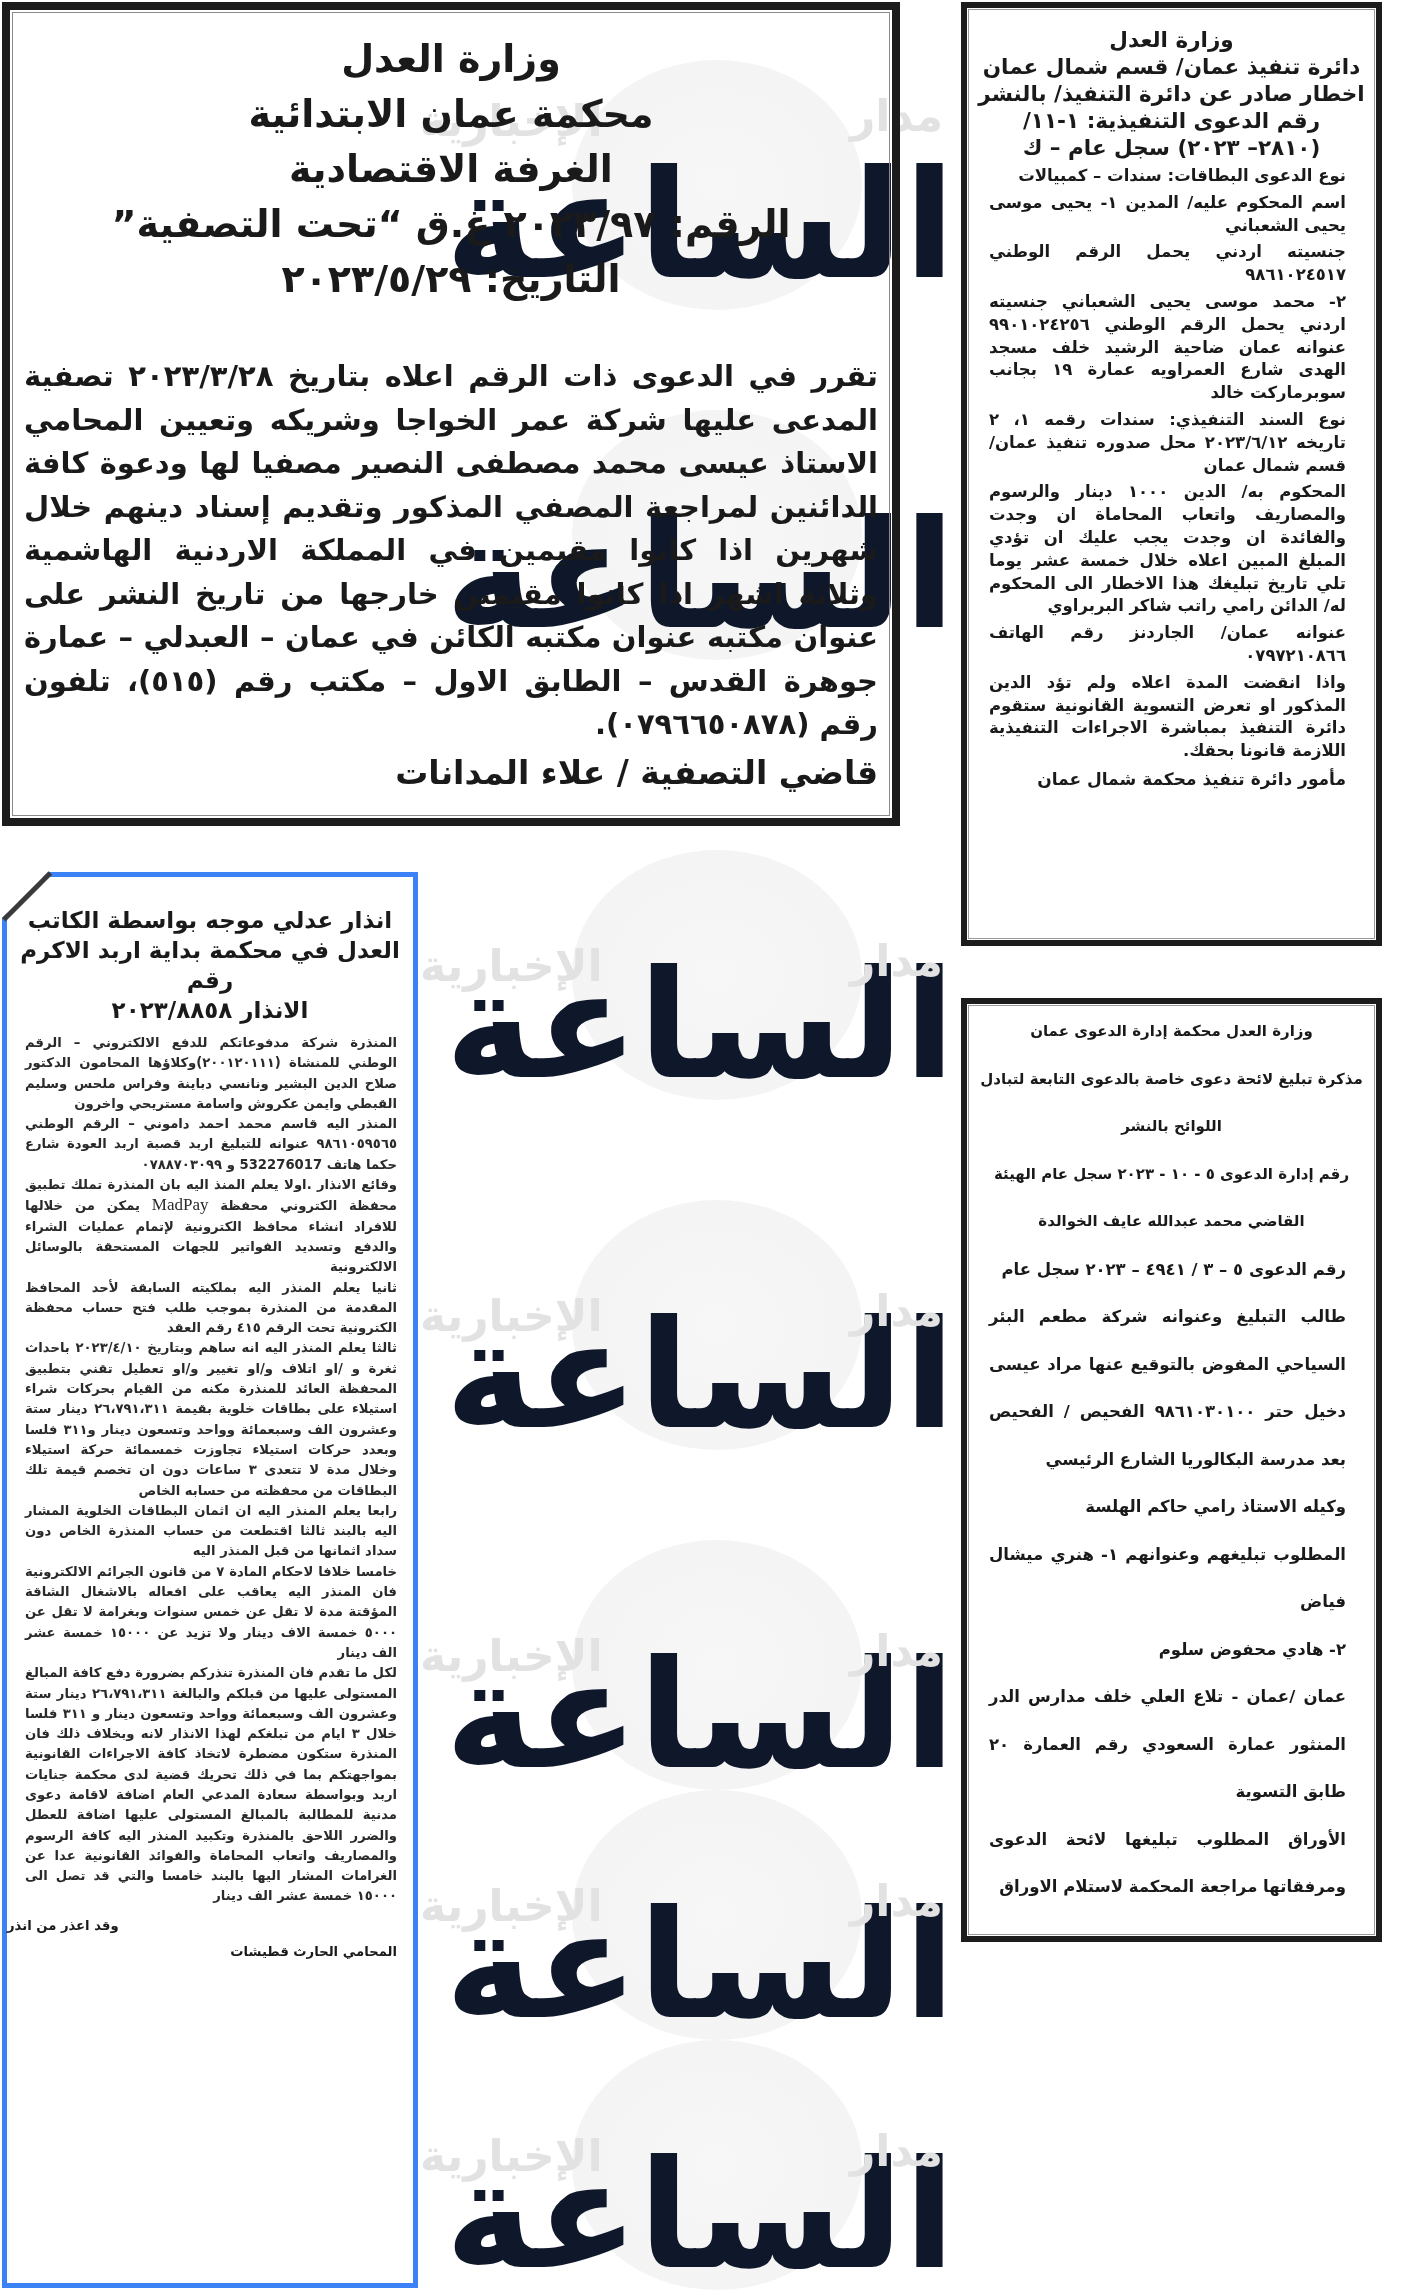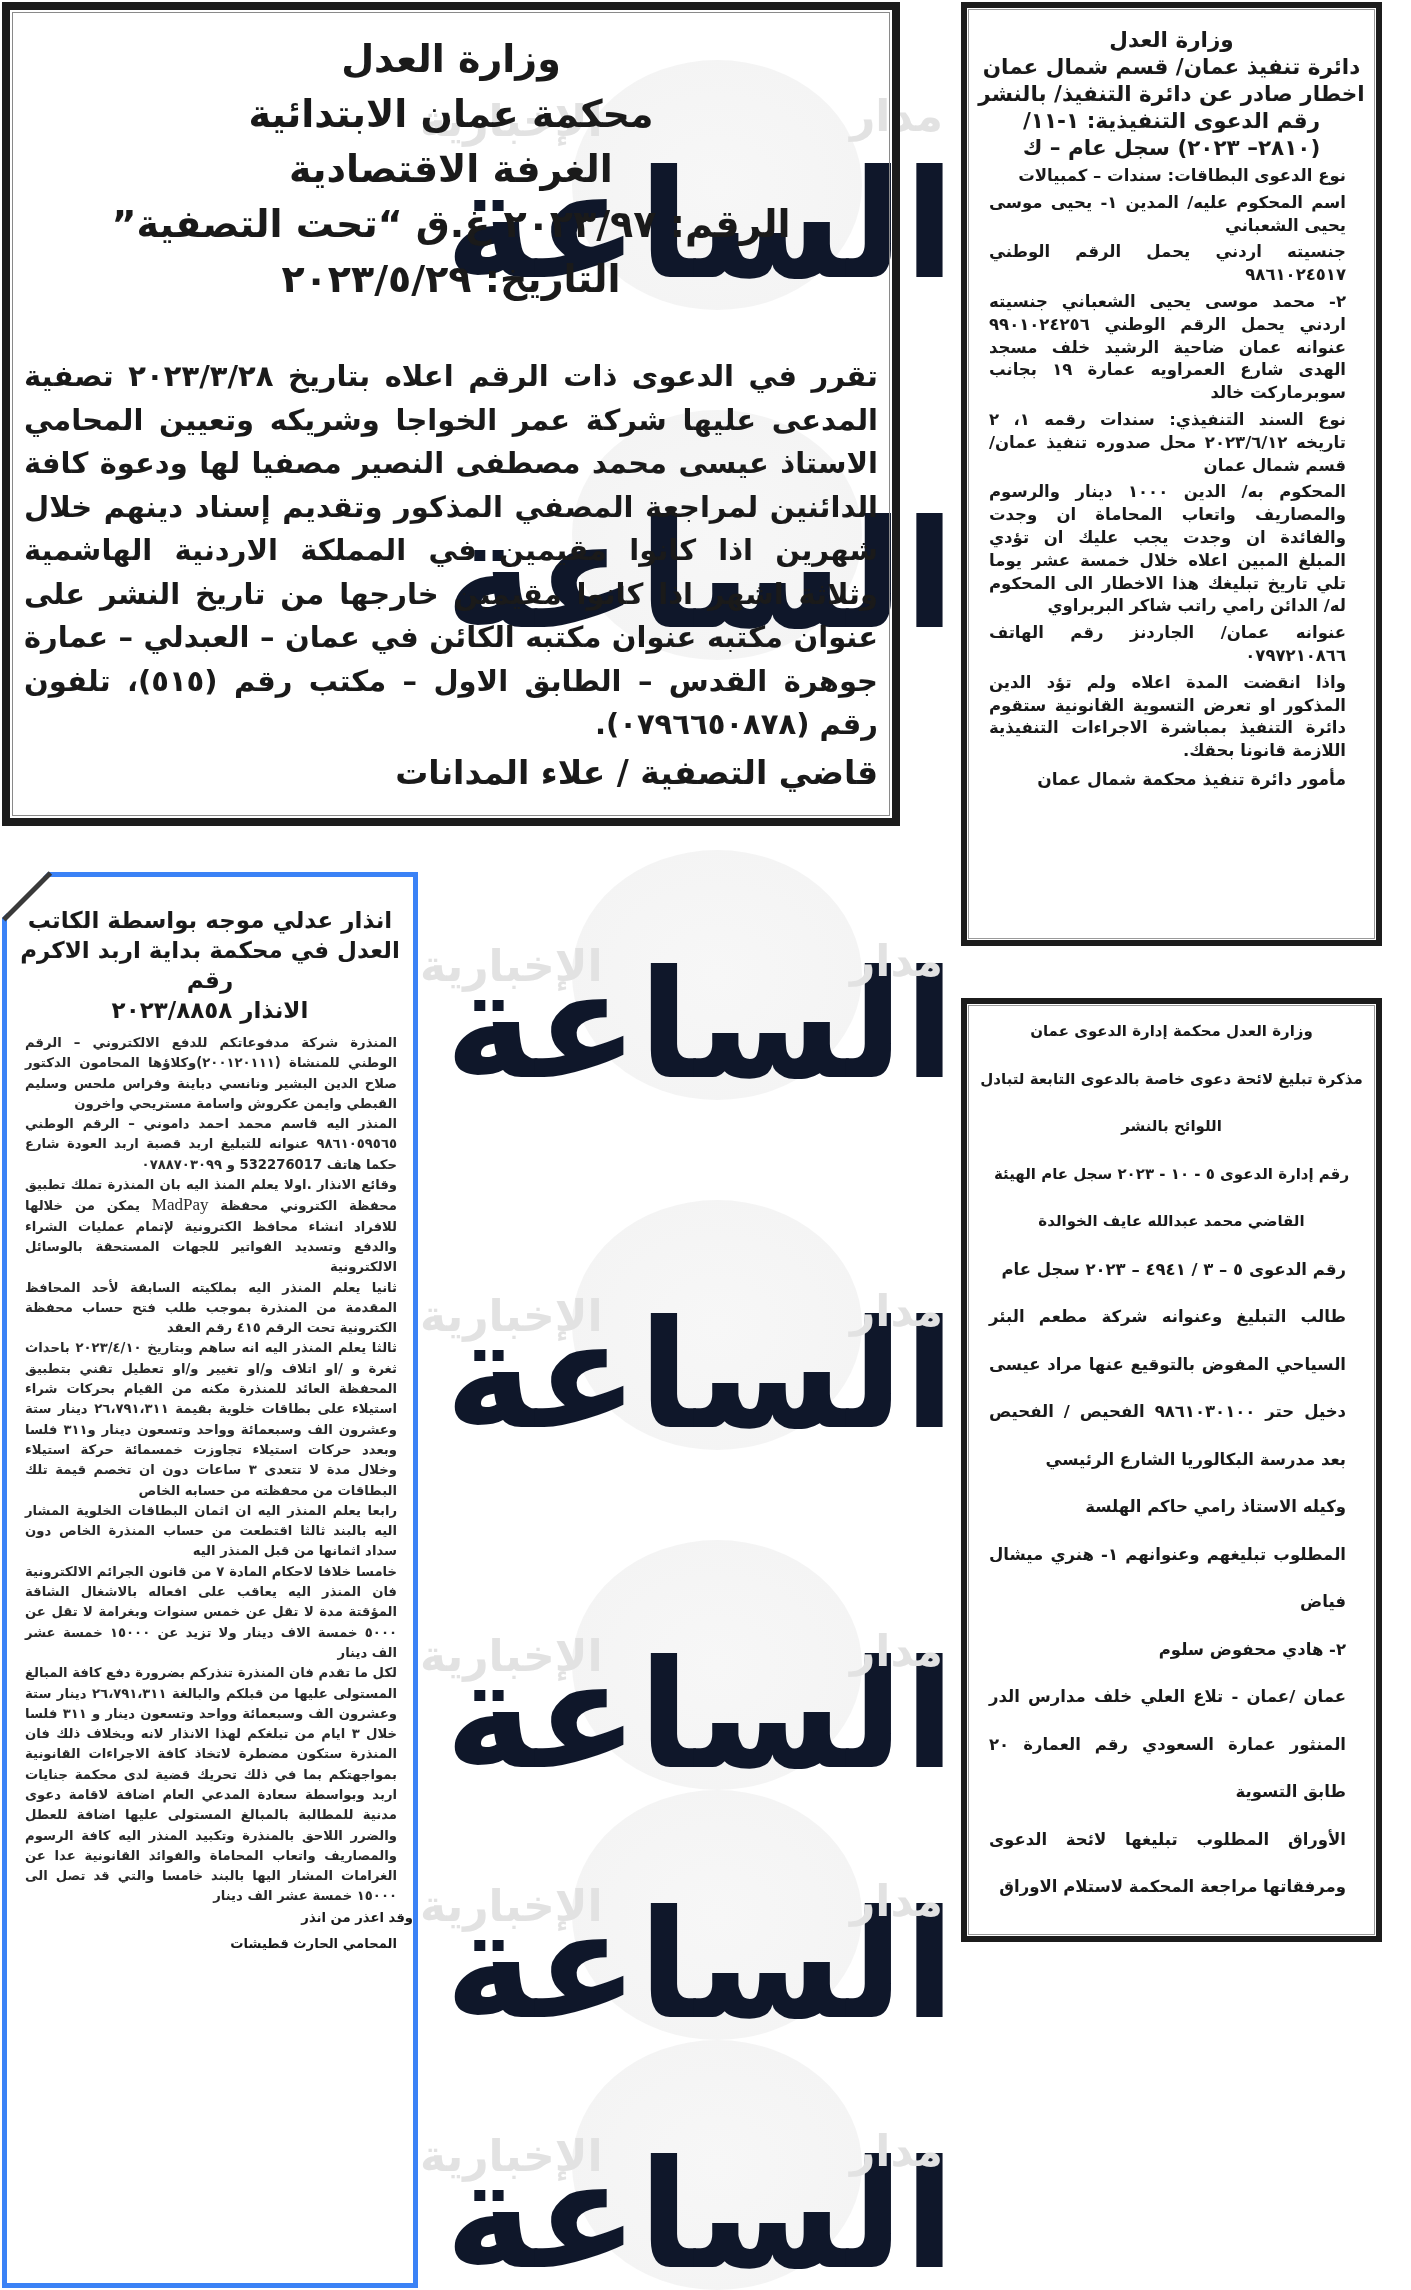--- a/index.html
+++ b/index.html
@@ -60,21 +60,21 @@
   .r2-header { text-align: center; font-weight: bold; padding-top: 4px; }
   .r2-header .line { font-size: 15px; line-height: 47.5px; }
   .r2-body { margin: 0 30px 0 22px; font-size: 16.5px; line-height: 47.5px; font-weight: bold; text-align: justify; text-align-last: right; }
   .r2-body p { margin: 0; }
 
   
   .bl-header { text-align: center; font-weight: bold; padding-top: 28px; }
   .bl-header .line { font-size: 23px; line-height: 30px; }
   .bl-body { margin: 8px 16px 0 18px; font-size: 13.2px; line-height: 20.3px; font-weight: bold; text-align: justify; text-align-last: right; color: #2a2a2a; }
   .bl-body p { margin: 0; }
-  .bl-closing { text-align: right; font-size: 13.2px; font-weight: bold; line-height: 22px; margin-top: 0; padding-left: 100px; }
+  .bl-closing { text-align: left; font-size: 13.2px; font-weight: bold; line-height: 22px; margin-top: 8px; }
   .bl-sign { margin: 4px 16px 0 18px; font-size: 13.2px; font-weight: bold; line-height: 22px; }
   .latin { font-family: "Liberation Serif", serif; font-weight: normal; font-size: 17px; direction: ltr; unicode-bidi: embed; }
 </style>
 </head>
 <body>
 
 <div class="wm" style="left:0;top:0;width:1411px;height:2290px;">
 
   <div class="wm-clock" style="top:60px;"></div>
   <div class="wm-clock" style="top:410px;"></div>

